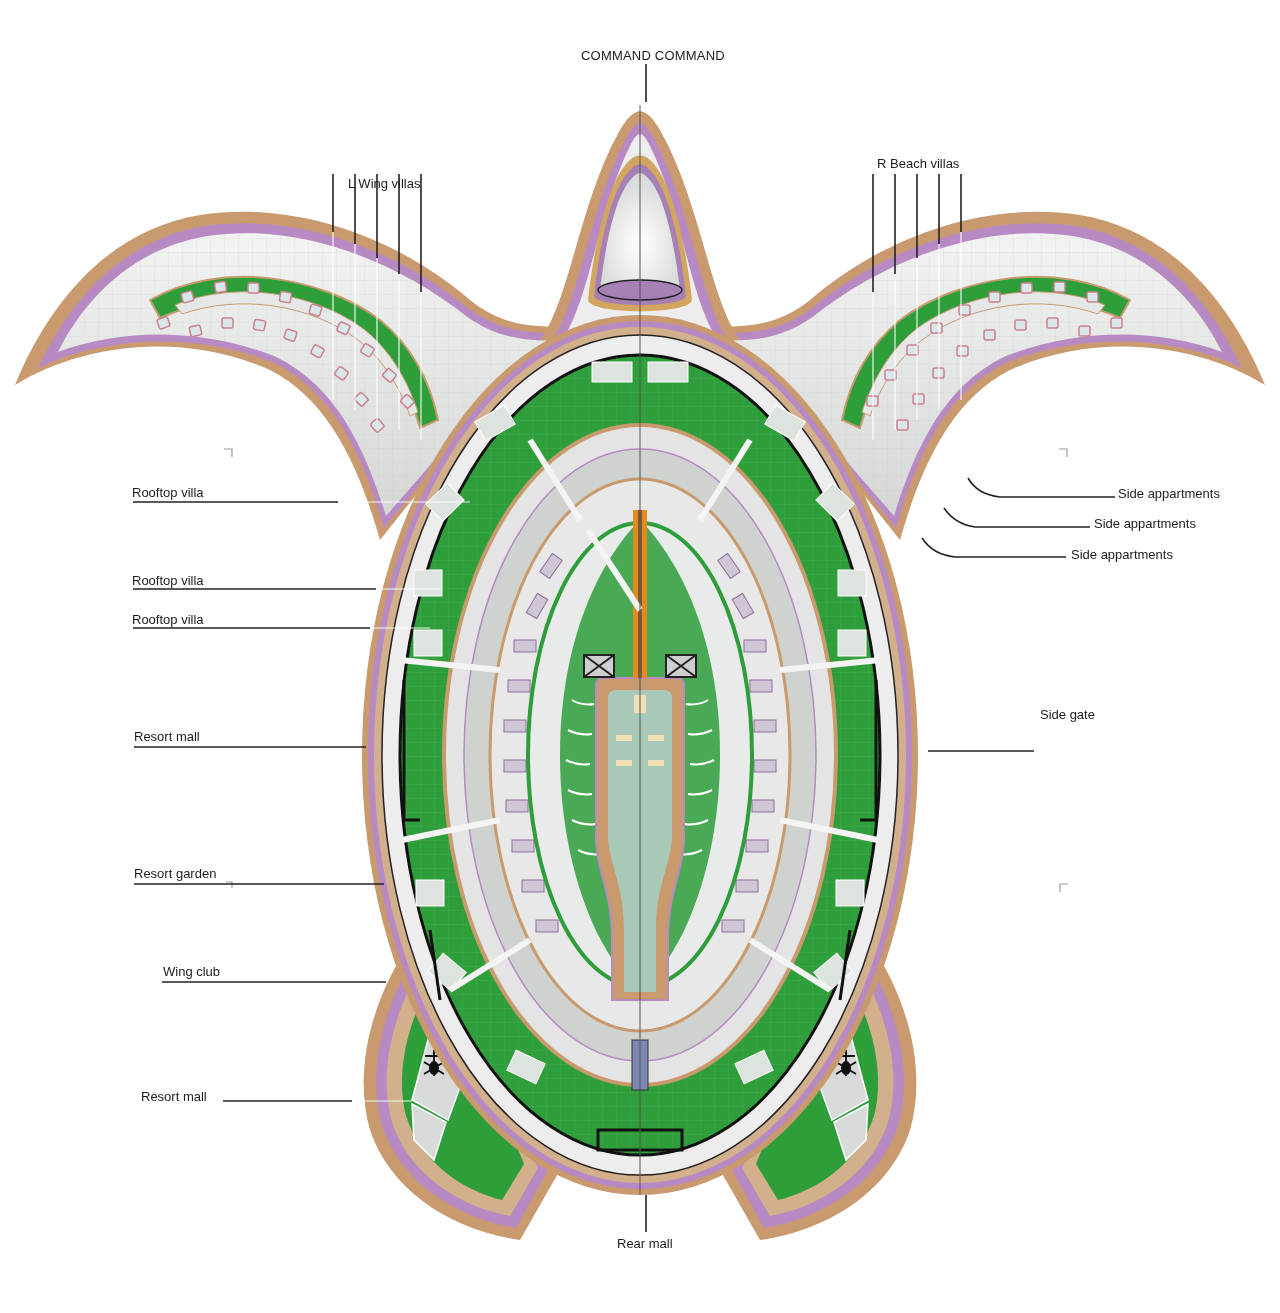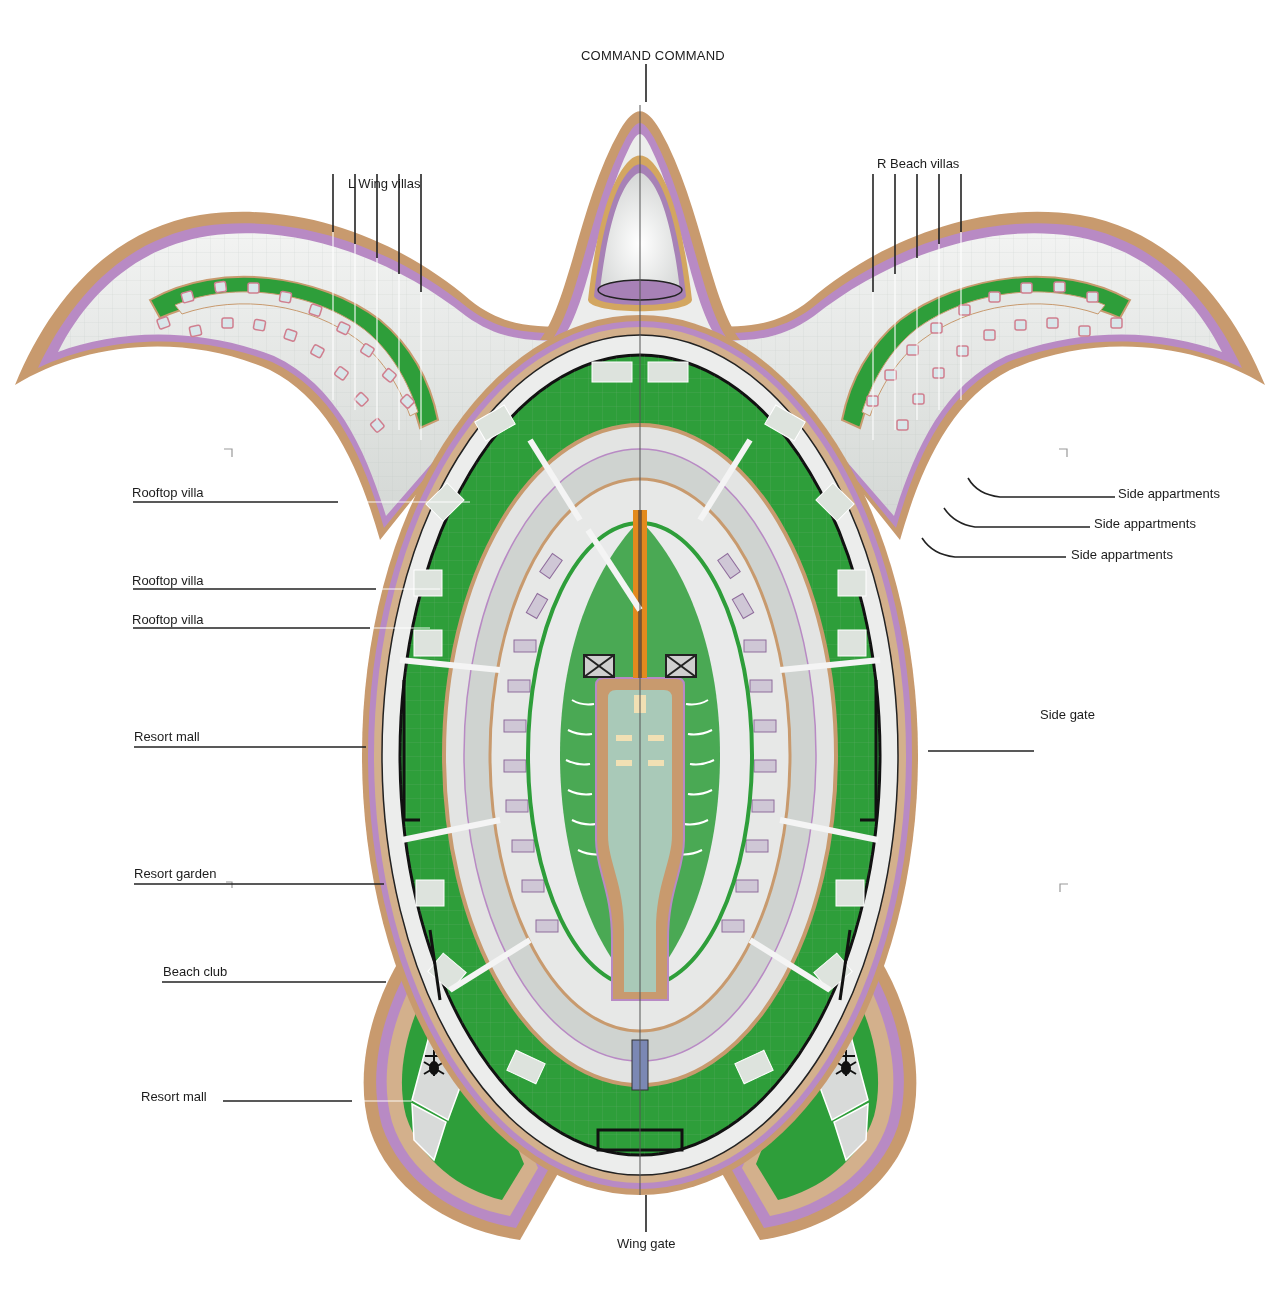--- a/index.html
+++ b/index.html
@@ -304,21 +304,21 @@
 
 <div class="lbl caps" style="left:581px; top:48px;">COMMAND COMMAND</div>
 <div class="lbl" style="left:348px; top:156px;margin-top:20px;">L Wing villas</div>
 <div class="lbl" style="left:877px; top:156px;">R Beach villas</div>
 
 <div class="lbl" style="left:132px; top:485px;">Rooftop villa</div>
 <div class="lbl" style="left:132px; top:573px;">Rooftop villa</div>
 <div class="lbl" style="left:132px; top:612px;">Rooftop villa</div>
 <div class="lbl" style="left:134px; top:729px;">Resort mall</div>
 <div class="lbl" style="left:134px; top:866px;">Resort garden</div>
-<div class="lbl" style="left:163px; top:964px;">Beach club</div>
+<div class="lbl" style="left:163px; top:964px;">Wing club</div>
 <div class="lbl" style="left:141px; top:1089px;">Resort mall</div>
 
 <div class="lbl" style="left:1118px; top:486px;">Side appartments</div>
 <div class="lbl" style="left:1094px; top:516px;">Side appartments</div>
 <div class="lbl" style="left:1071px; top:547px;">Side appartments</div>
 <div class="lbl" style="left:1040px; top:707px;">Side gate</div>
 
-<div class="lbl" style="left:617px; top:1236px;">Wing gate</div>
+<div class="lbl" style="left:617px; top:1236px;">Rear mall</div>
 
 </body></html>

